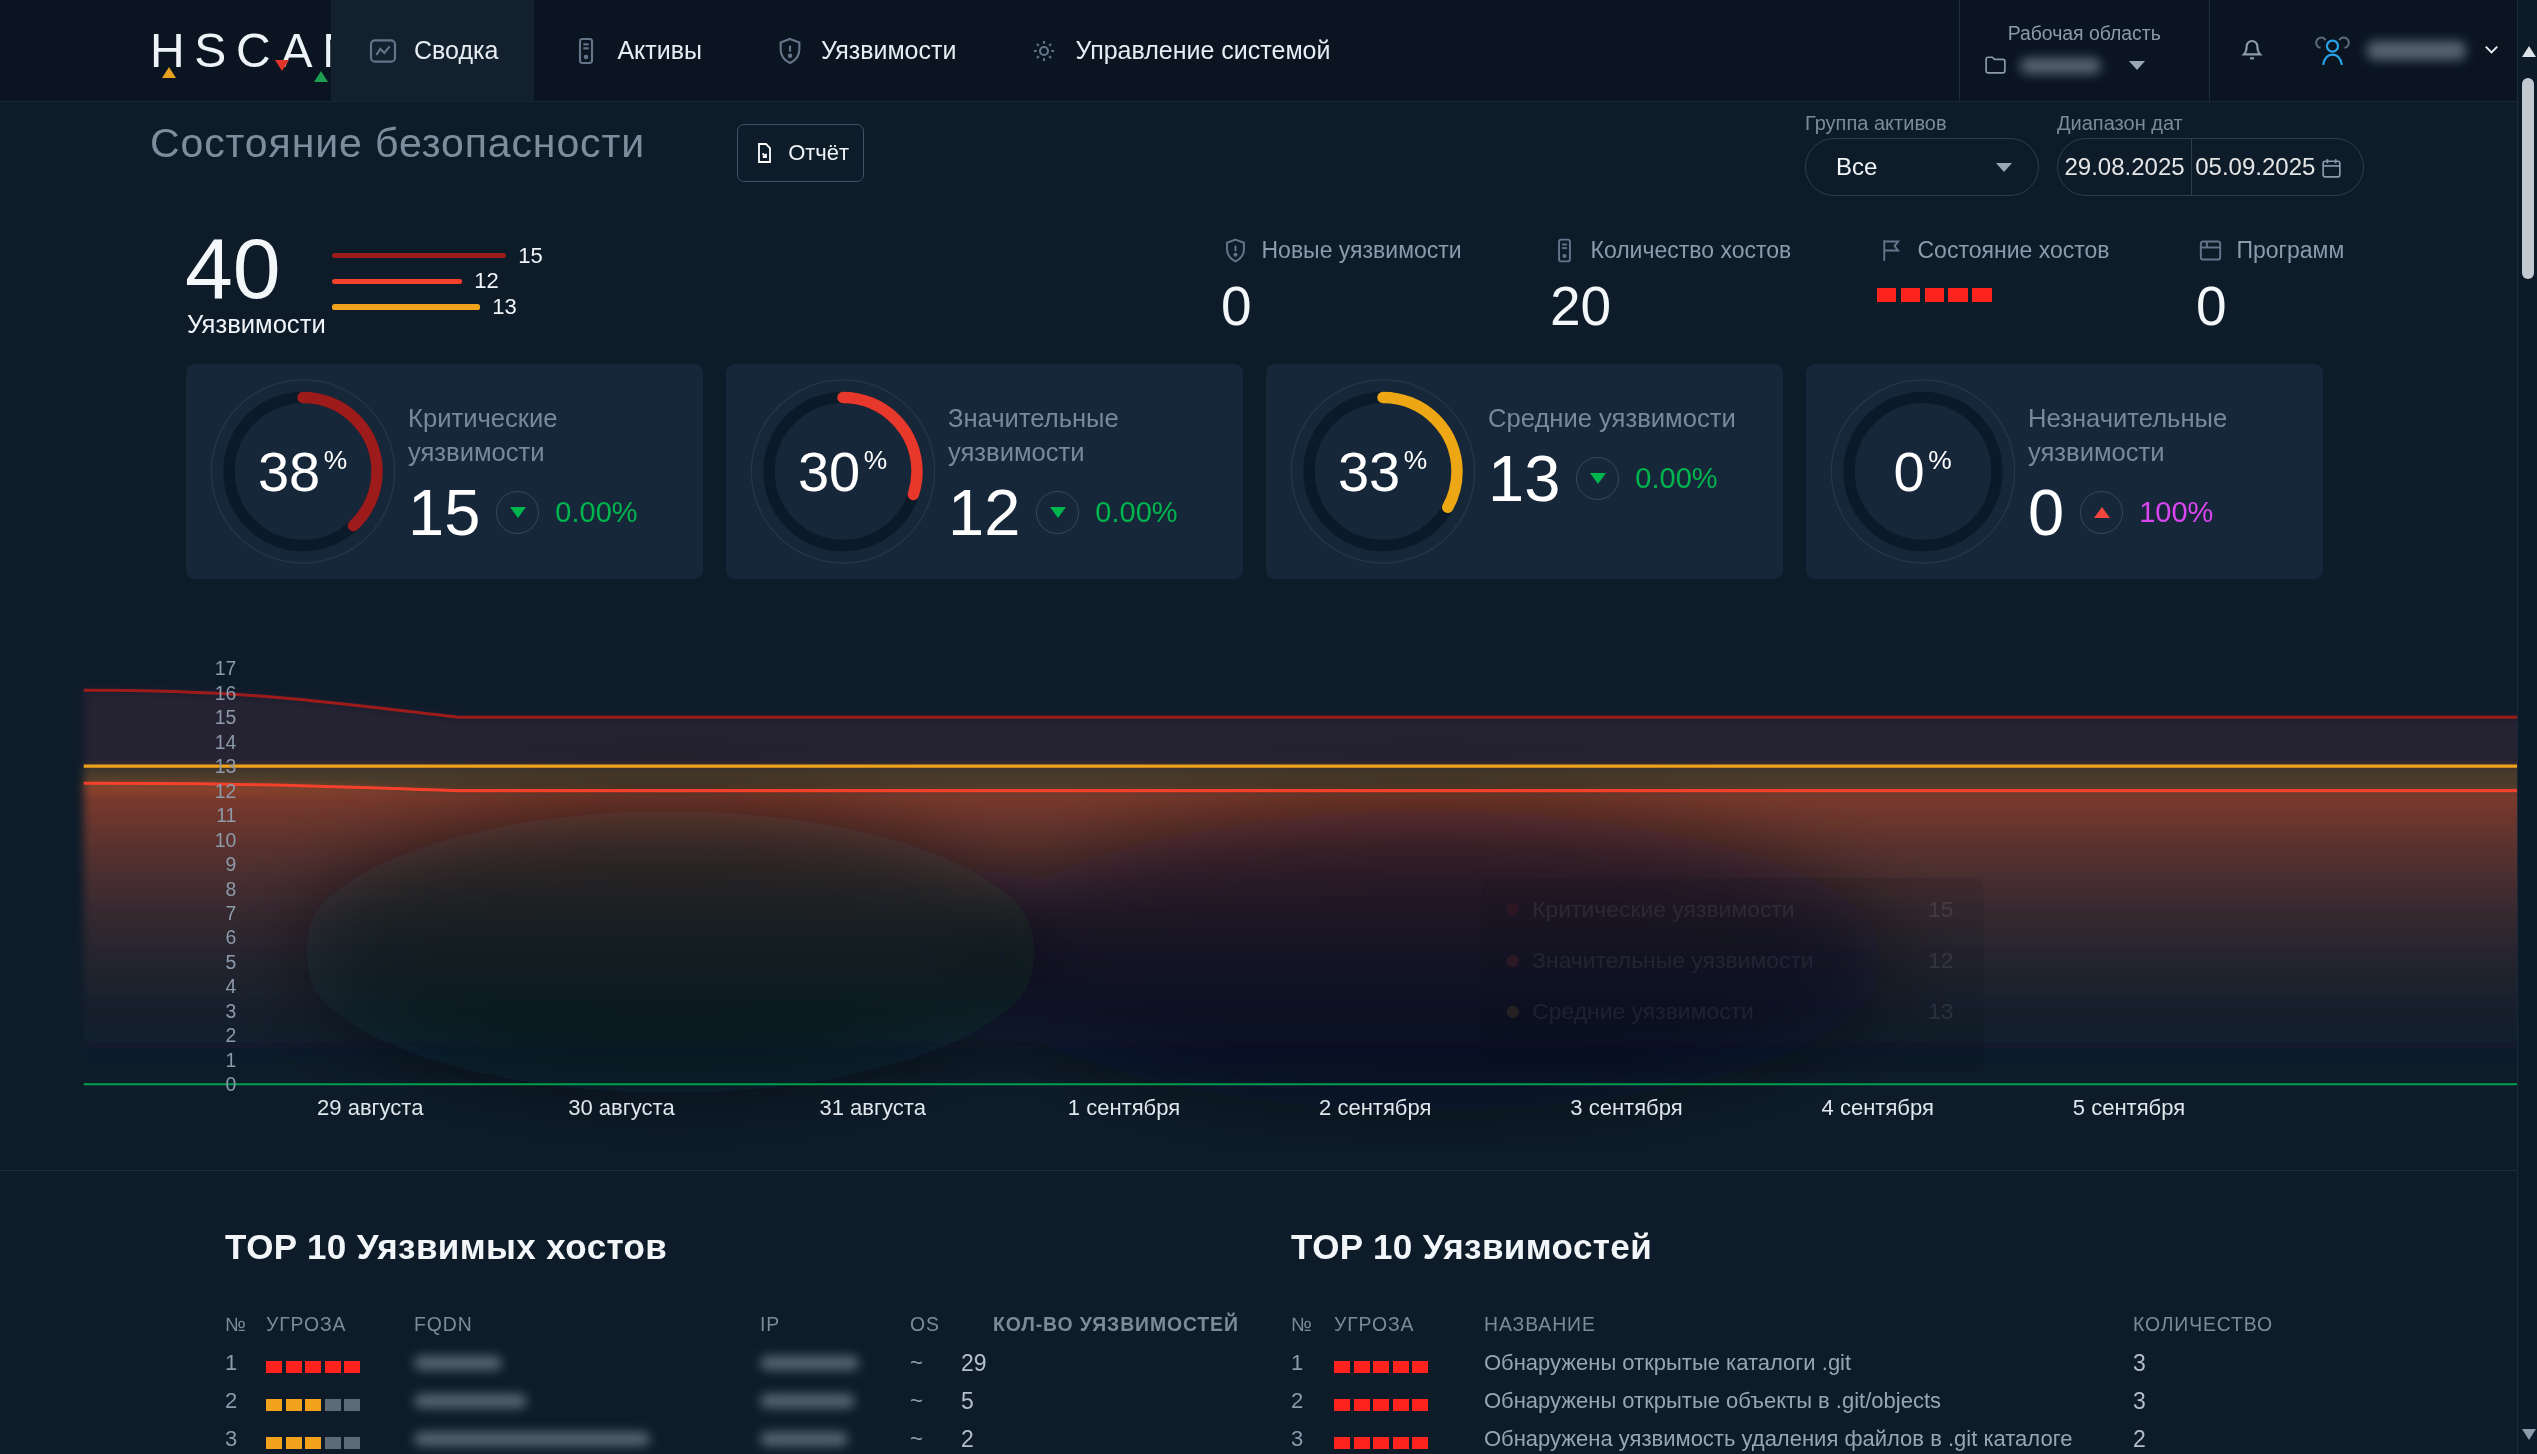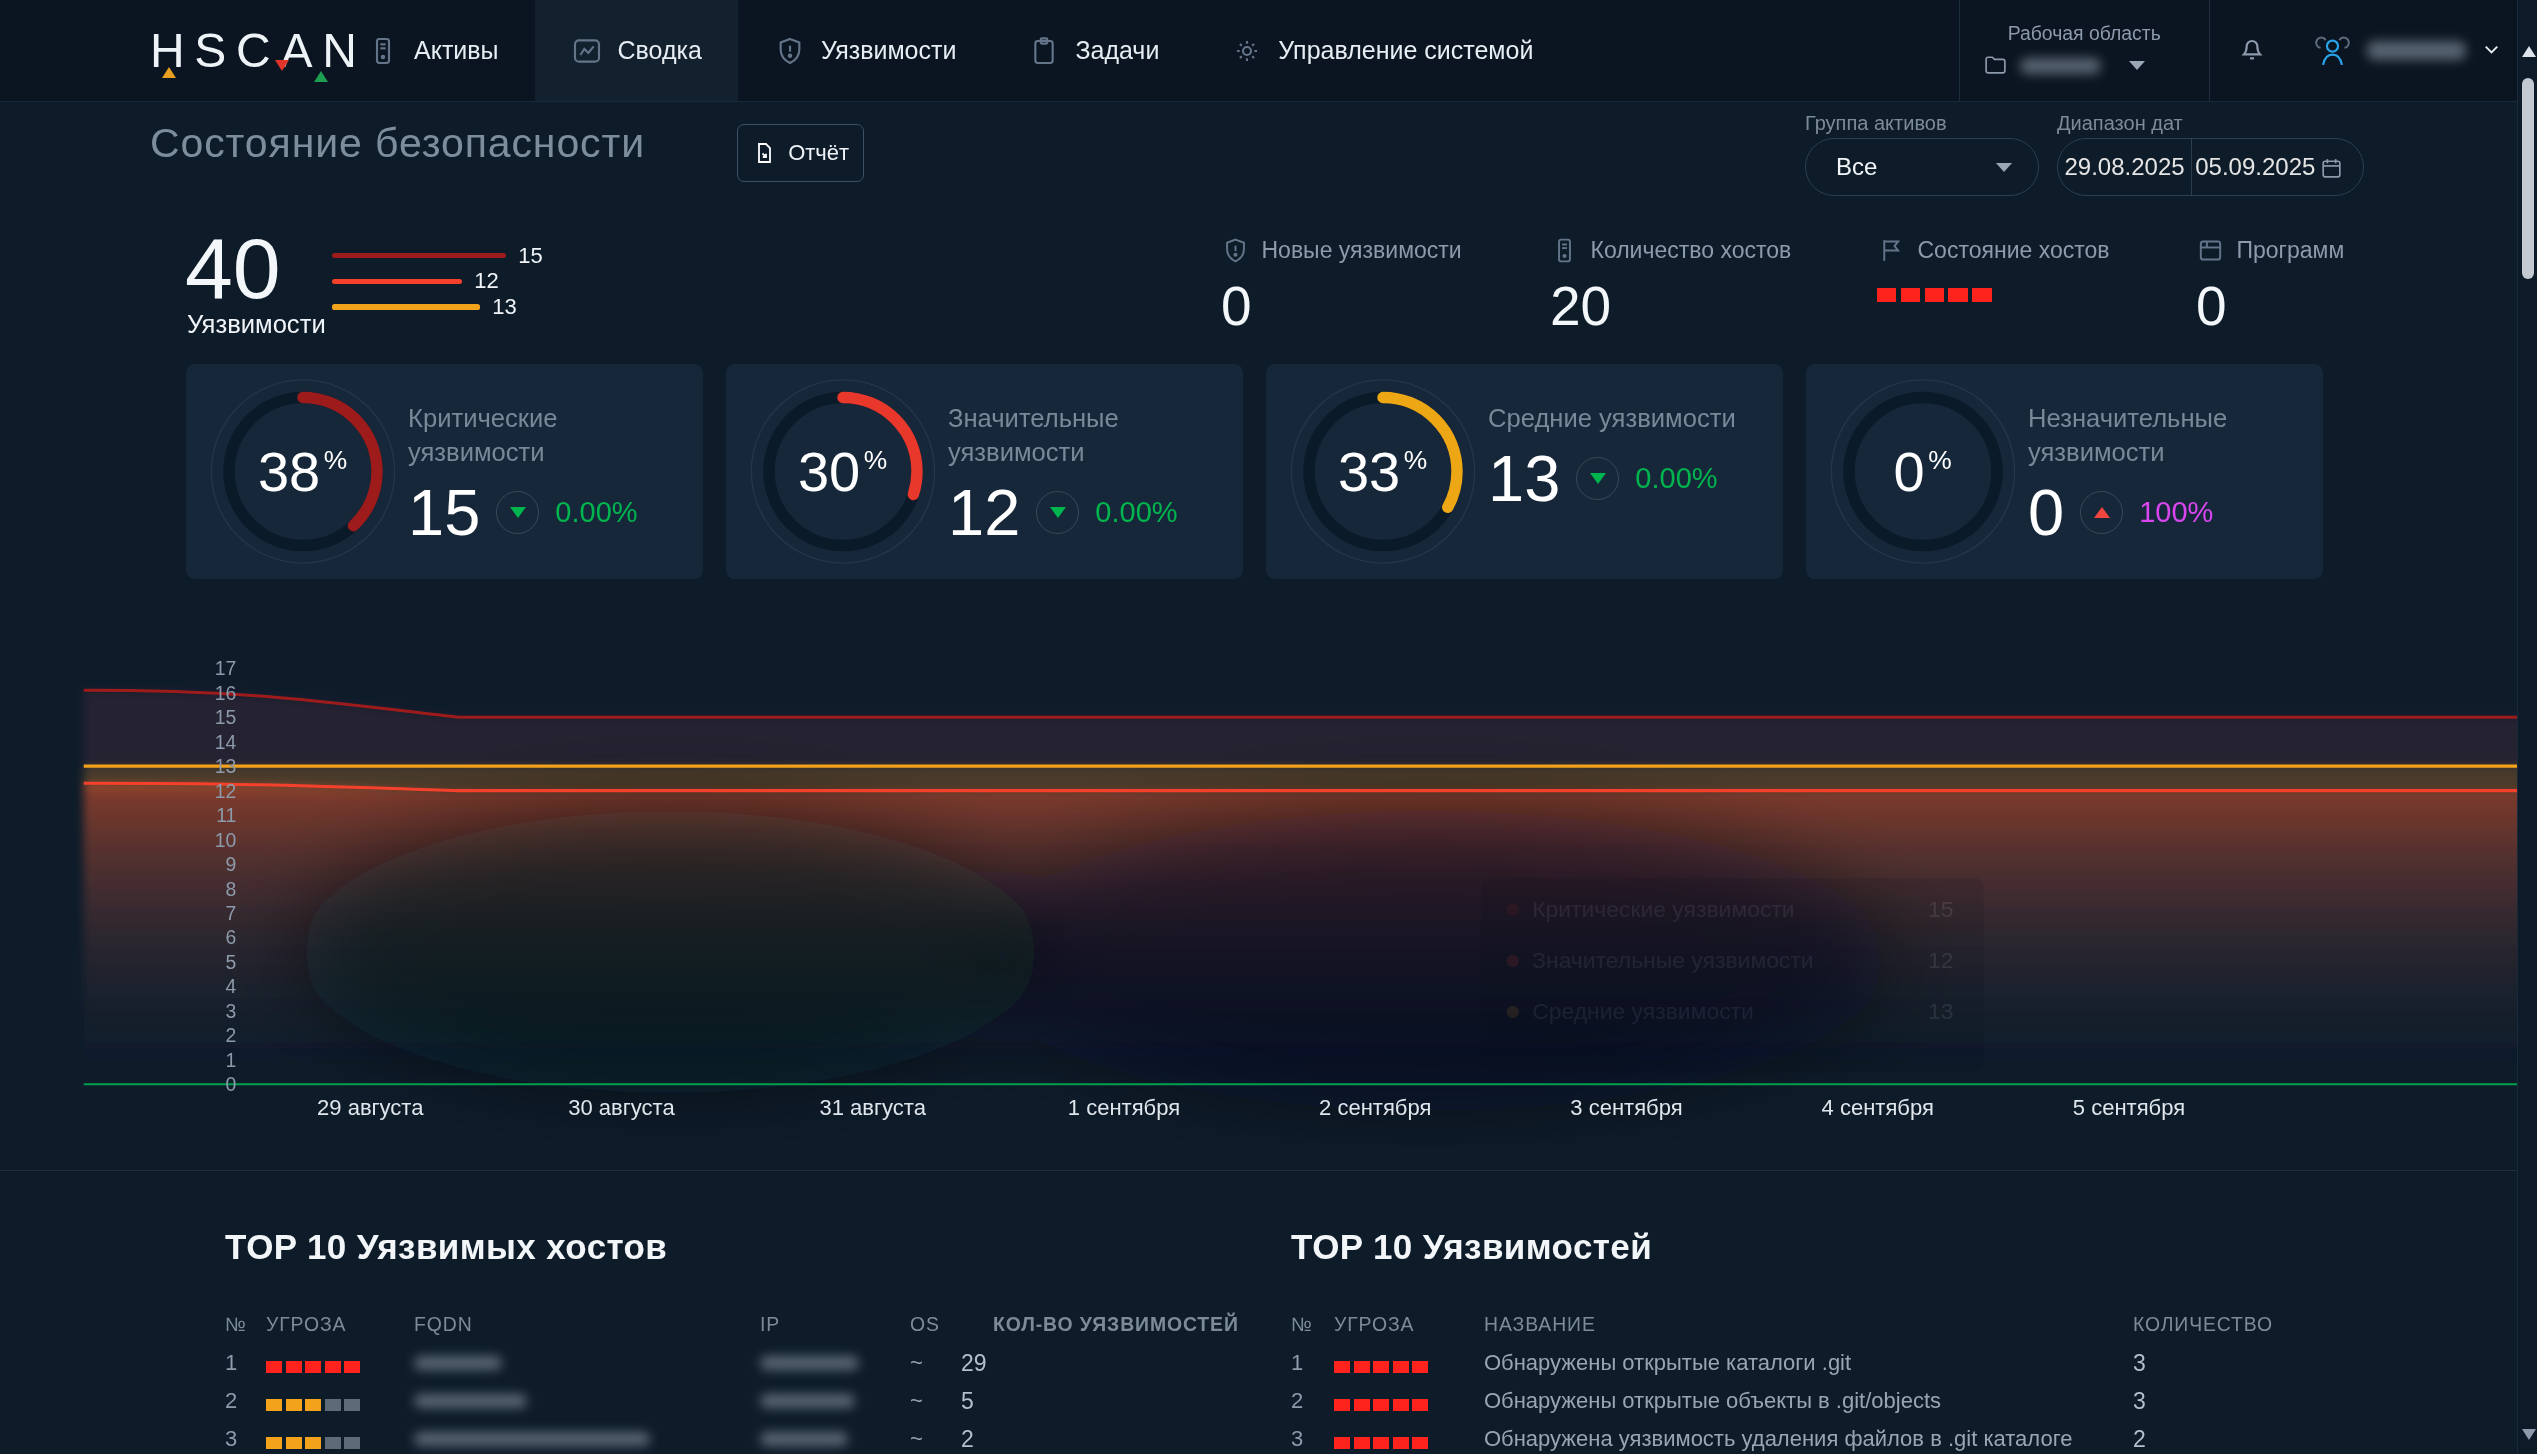--- a/index.html
+++ b/index.html
@@ -94,50 +94,43 @@
 <body>
 
 <div class="nav">
   <div class="logo">
     <span>HSCAN</span>
     <span class="tri tri-orange"></span>
     <span class="tri tri-red"></span>
     <span class="tri tri-green"></span>
   </div>
   <div class="tabs">
+      <div class="tab active">
+        <svg viewBox="0 0 24 24" width="32" height="32" style="stroke:#64758a;fill:none;stroke-width:1.6">
+          <rect x="3" y="4" width="18" height="16" rx="3"></rect>
+          <polyline points="7 15 10 10.5 13 13.5 17 8.5"></polyline>
+        </svg>
+        <span>Сводка</span>
+      </div>
       <div class="tab">
         <svg viewBox="0 0 24 24" width="32" height="32" style="stroke:#64758a;fill:none;stroke-width:1.6">
           <rect x="7.5" y="3" width="9" height="18" rx="1.8"></rect>
           <line x1="10" y1="7" x2="14" y2="7"></line>
           <line x1="10" y1="10" x2="14" y2="10"></line>
           <circle cx="12" cy="16.5" r="0.9"></circle>
         </svg>
         <span>Активы</span>
       </div>
-      <div class="tab active">
-        <svg viewBox="0 0 24 24" width="32" height="32" style="stroke:#64758a;fill:none;stroke-width:1.6">
-          <rect x="3" y="4" width="18" height="16" rx="3"></rect>
-          <polyline points="7 15 10 10.5 13 13.5 17 8.5"></polyline>
-        </svg>
-        <span>Сводка</span>
-      </div>
       <div class="tab">
         <svg viewBox="0 0 24 24" width="32" height="32" style="stroke:#64758a;fill:none;stroke-width:1.6">
           <path d="M12 3l7 2.6v5.2c0 4.6-3 8.2-7 10.2-4-2-7-5.6-7-10.2V5.6z"></path>
           <line x1="12" y1="8" x2="12" y2="12.5"></line>
           <circle cx="12" cy="15.5" r="0.9"></circle>
         </svg>
         <span>Уязвимости</span>
-      </div>
-      <div class="tab">
-        <svg viewBox="0 0 24 24" width="32" height="32" style="stroke:#64758a;fill:none;stroke-width:1.6">
-          <rect x="5.5" y="4.5" width="13" height="16.5" rx="1.8"></rect>
-          <rect x="9.5" y="2.5" width="5" height="4" rx="1"></rect>
-        </svg>
-        <span>Задачи</span>
       </div>
       <div class="tab">
         <svg viewBox="0 0 24 24" width="32" height="32" style="stroke:#64758a;fill:none;stroke-width:1.6">
           <circle cx="12" cy="12" r="3"></circle>
           <path d="M12 4.5v2M12 17.5v2M4.5 12h2M17.5 12h2M6.7 6.7l1.4 1.4M15.9 15.9l1.4 1.4M17.3 6.7l-1.4 1.4M8.1 15.9l-1.4 1.4"></path>
         </svg>
         <span>Управление системой</span>
       </div>
     </div>
   <div class="nav-right">

